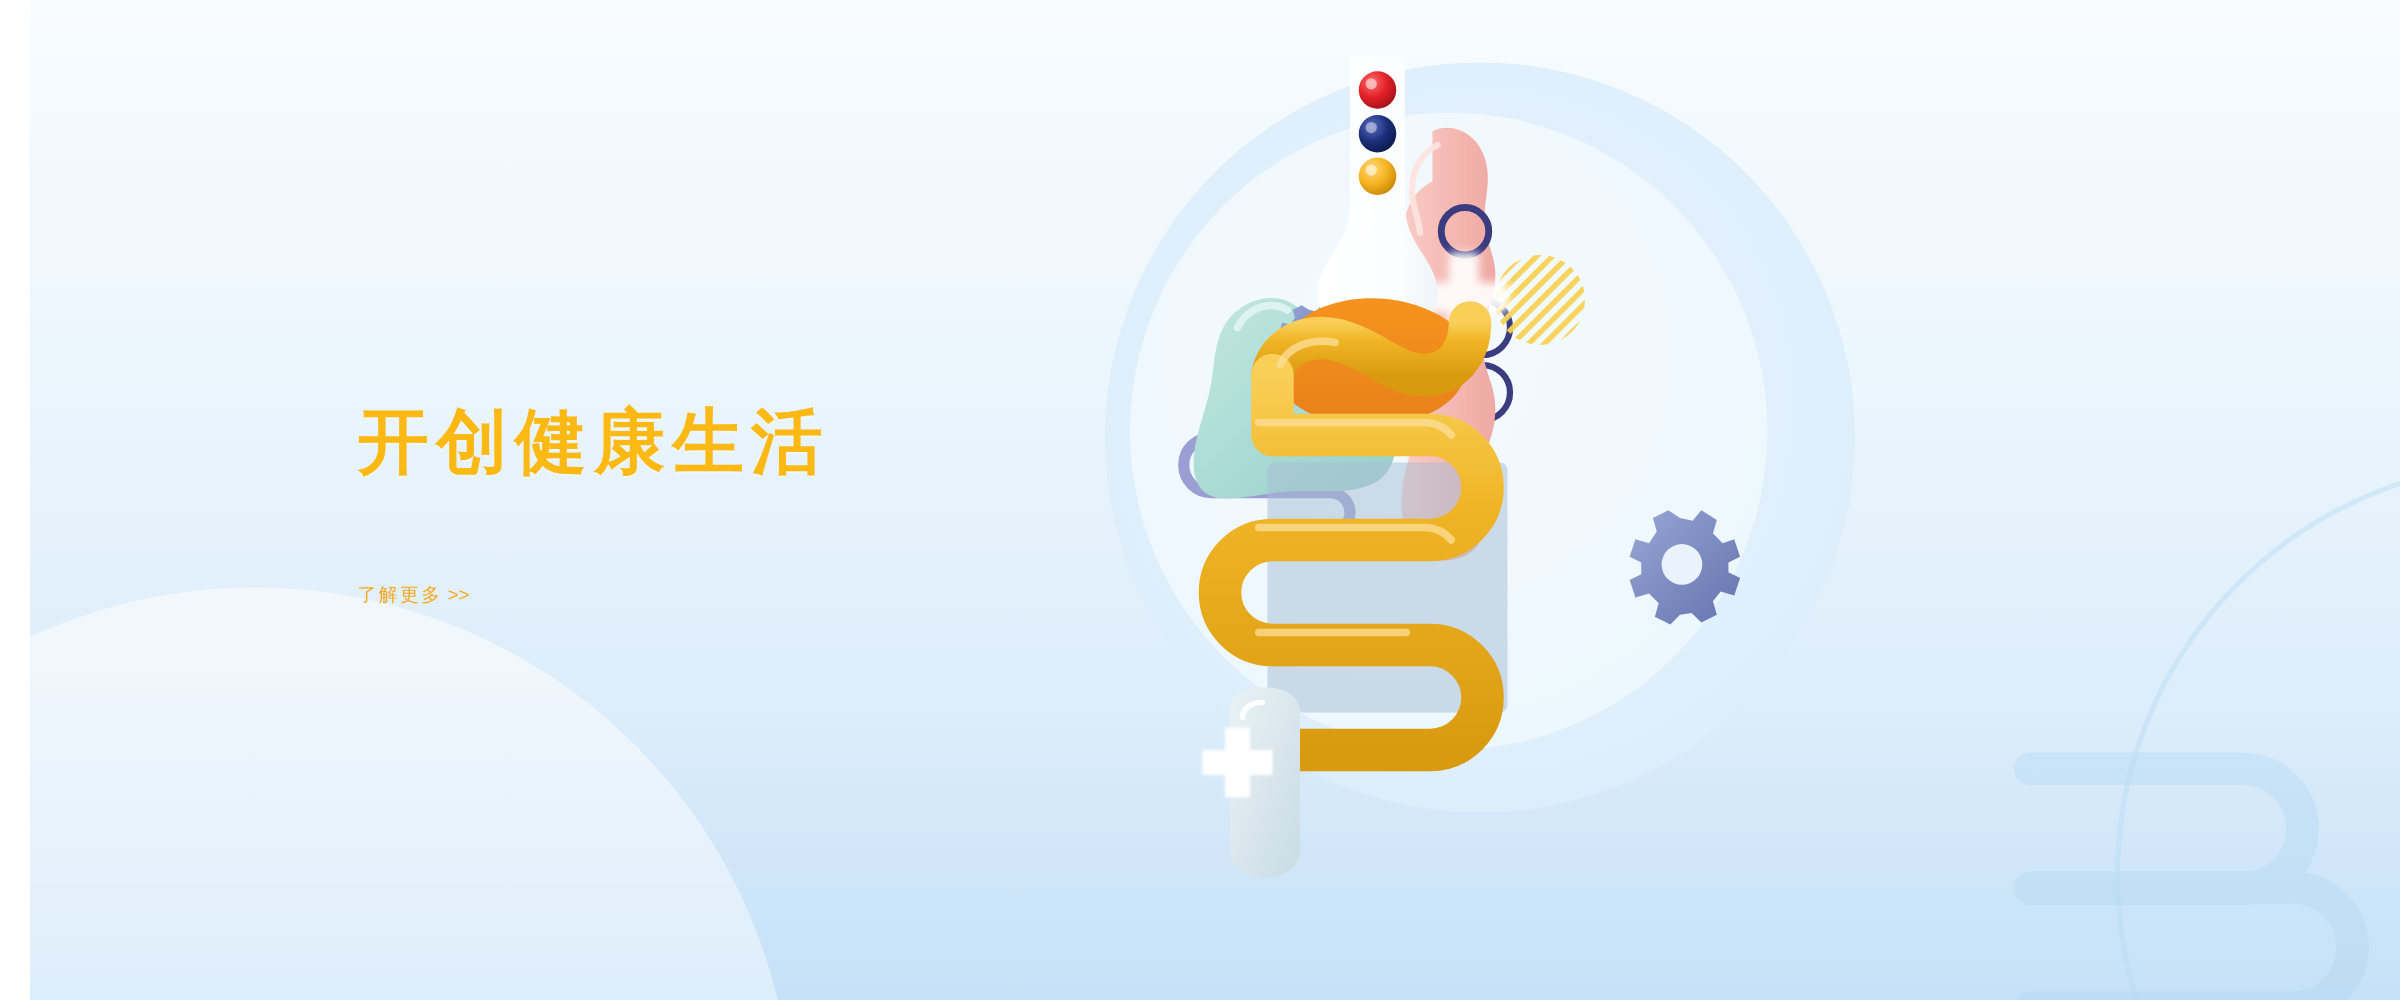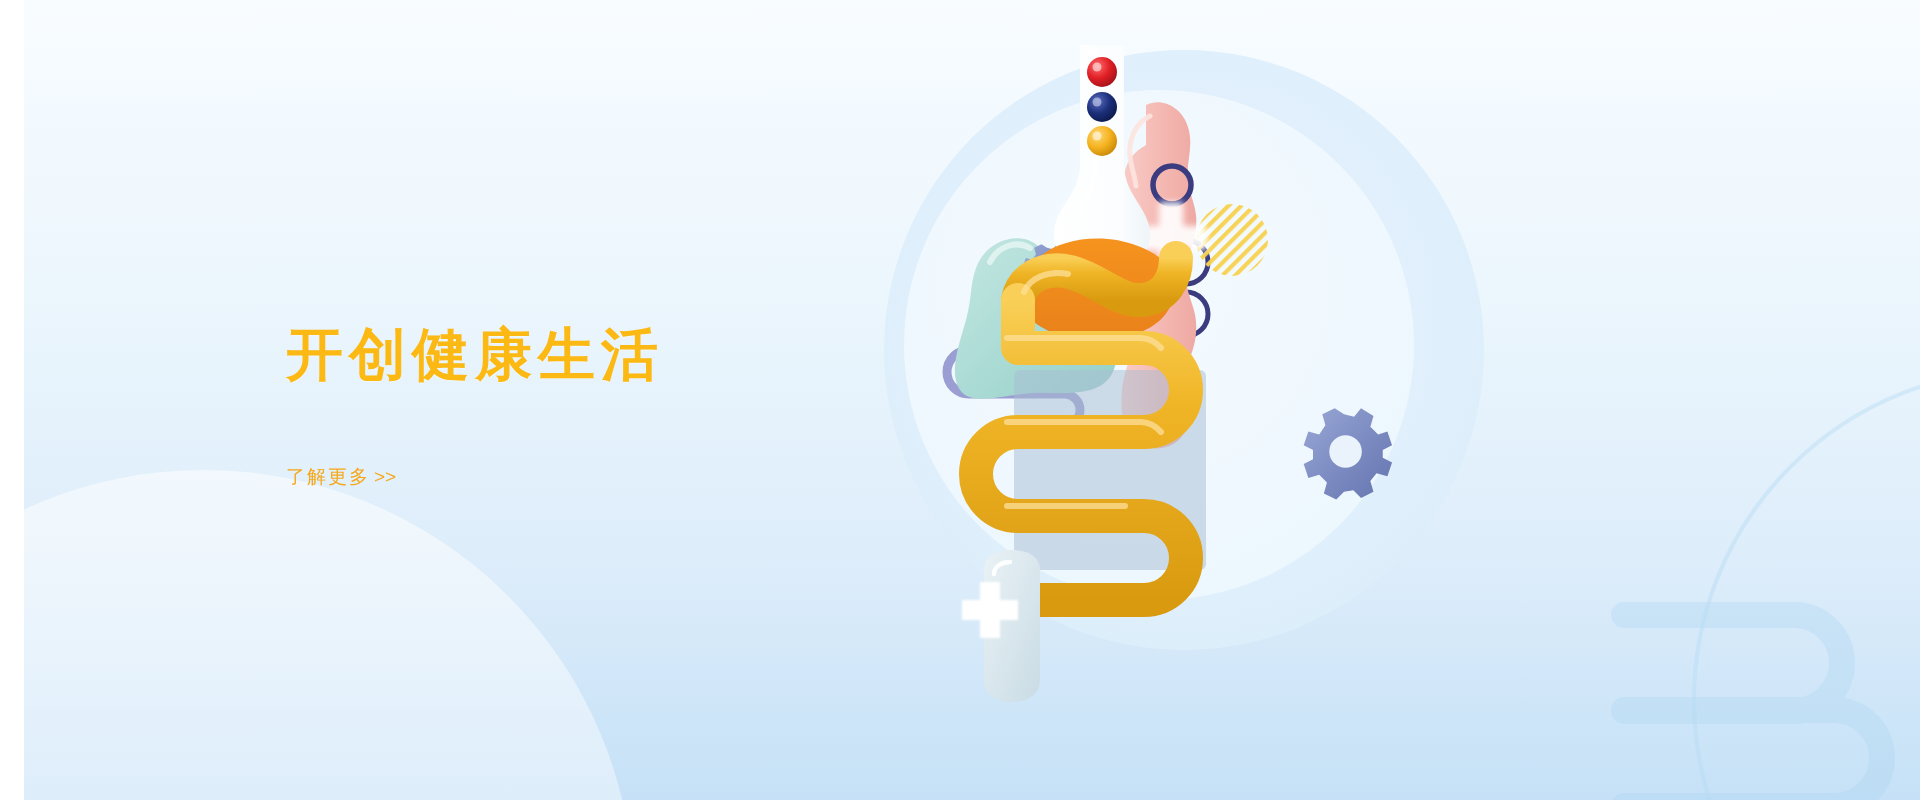--- a/index.html
+++ b/index.html
@@ -48,21 +48,21 @@
     font-weight: 700;
     letter-spacing: 6px;
     color: #fcb813;
     margin: 0;
     white-space: nowrap;
     text-shadow: 0 1px 0 rgba(255,255,255,0.35);
   }
   .more-link {
     display: inline-block;
     margin-top: 58px;
-    font-size: 19px;
+    font-size: 15px;
     line-height: 22px;
     letter-spacing: 2px;
     color: #f5a81c;
     text-decoration: none;
     cursor: pointer;
     white-space: nowrap;
   }
   .more-link .chev { letter-spacing: 0px; margin-left: 4px; }
 
   

